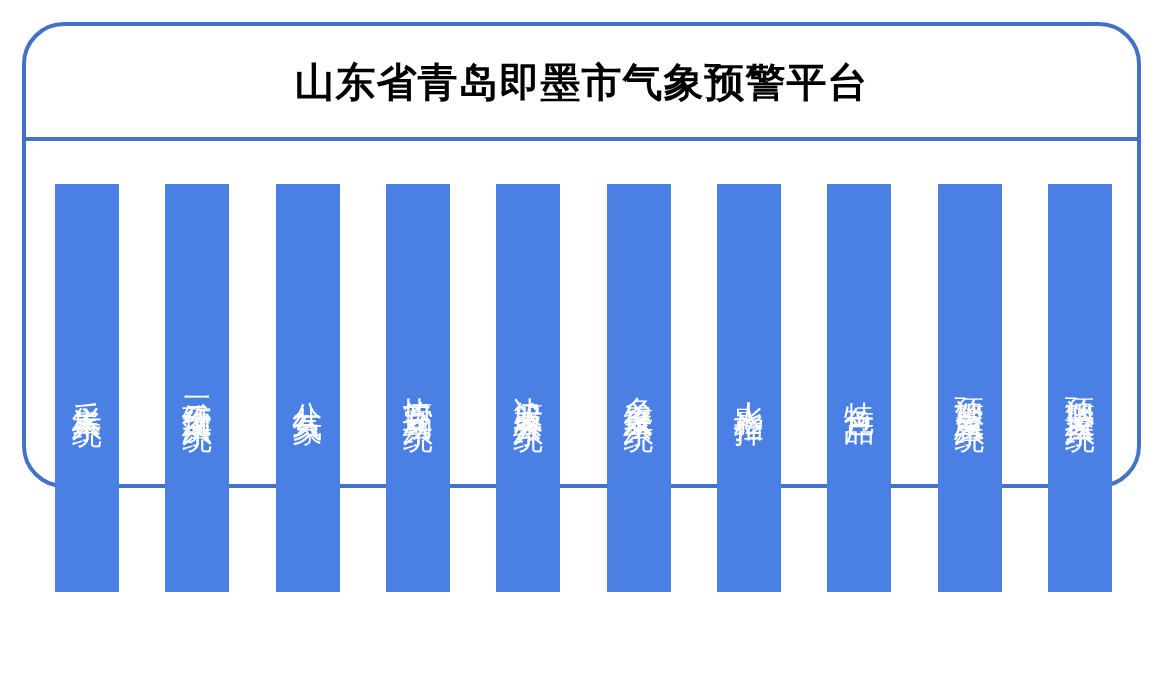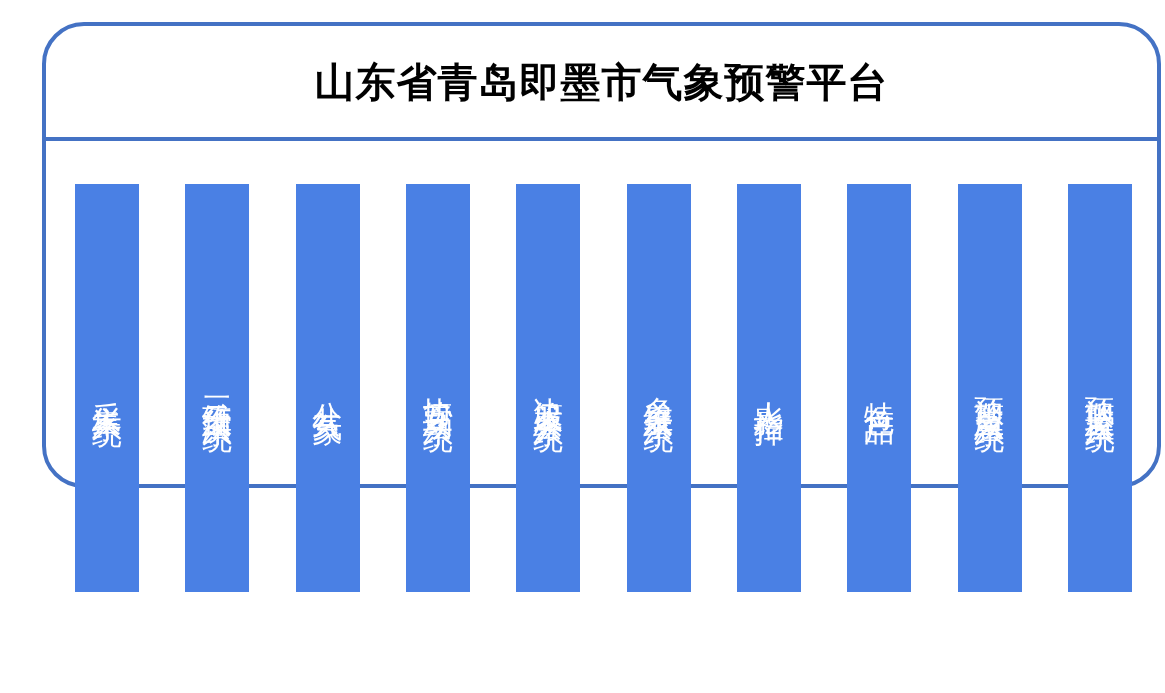--- a/index.html
+++ b/index.html
@@ -17,21 +17,20 @@
   #platform-frame {
     position: absolute;
     left: 22px;
     top: 22px;
     width: 1119px;
     height: 466px;
     box-sizing: border-box;
     border: 4px solid #4472C4;
     border-radius: 42px;
     background: #ffffff;
-    margin-left: 20px;
   }
 
   #title-bar {
     position: absolute;
     left: 0;
     top: 0;
     right: 0;
     height: 111px;
     display: flex;
     align-items: center;

